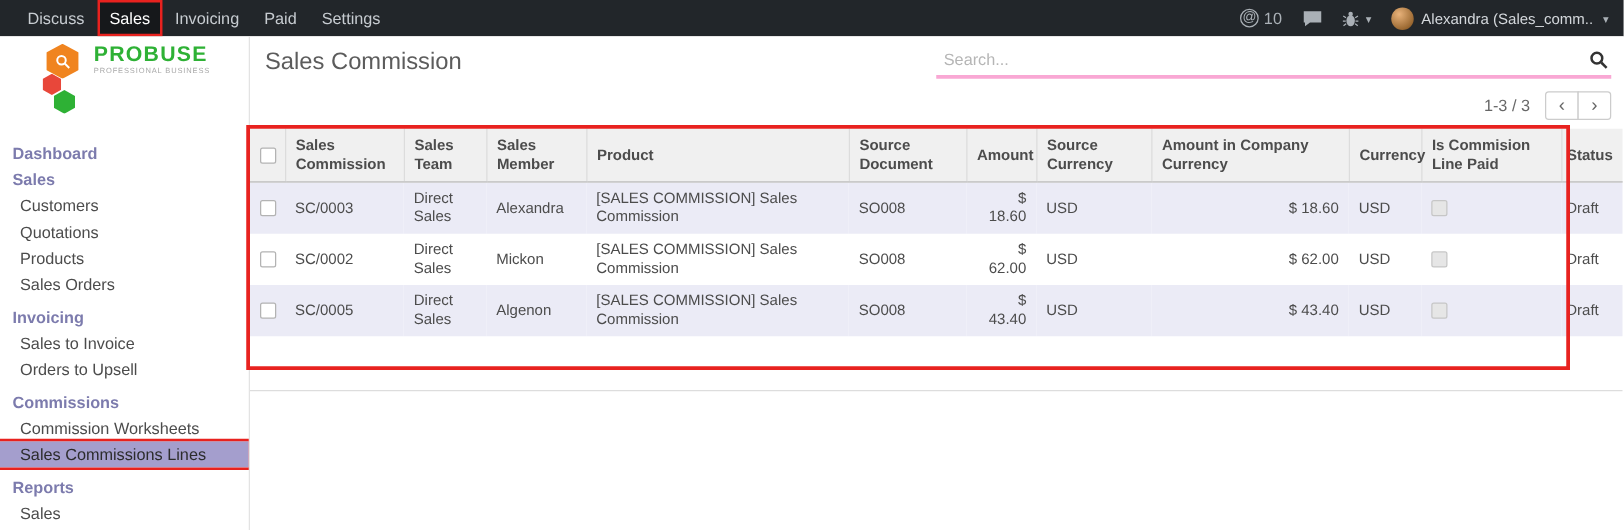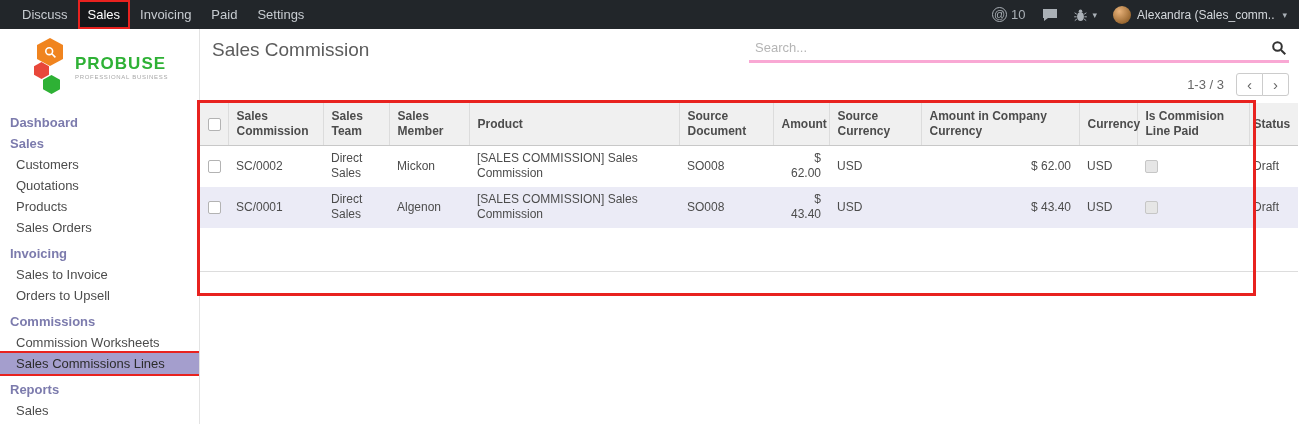--- a/index.html
+++ b/index.html
@@ -38,21 +38,21 @@
 
   
   .body { display: flex; height: 395px; overflow: hidden; }
   .sidebar {
     width: 200px; background: #fff; border-right: 1px solid #e3e3e3;
     padding-top: 6px; flex: 0 0 200px; overflow: hidden;
   }
   .main { flex: 1; position: relative; background: #fff; }
 
   
-  .logo { display: flex; align-items: center; gap: 7px; height: 64px; margin: 0 0 13px 34px; }
+  .logo { display: flex; gap: 7px; height: 64px; margin: 0 0 13px 34px; }
   .logo-hexes { position: relative; width: 34px; height: 58px; }
   .hex { position: absolute; clip-path: polygon(50% 0, 100% 25%, 100% 75%, 50% 100%, 0 75%, 0 25%); display: flex; align-items: center; justify-content: center; }
   .hex-orange { width: 26px; height: 28px; top: 0; left: 3px; background: var(--logo-orange, #f0841f); }
   .hex-red { width: 15px; height: 17px; top: 24px; left: 0; background: var(--logo-red, #e8473a); }
   .hex-green { width: 17px; height: 19px; top: 37px; left: 9px; background: var(--logo-green, #2eb135); }
   .logo-title { font-size: 17px; font-weight: 800; color: var(--logo-green, #2eb135); letter-spacing: 1px; line-height: 18px; }
   .logo-sub { font-size: 6px; color: #a8a8a8; letter-spacing: 0.7px; margin-top: 1px; }
 
   
   .side-nav { margin-top: 6px; font-size: 13px; }
@@ -236,37 +236,51 @@
           <th class="col-source_doc">Source Document</th>
           <th class="col-amount">Amount</th>
           <th class="col-source_currency">Source Currency</th>
           <th class="col-amount_company">Amount in Company Currency</th>
           <th class="col-currency">Currency</th>
           <th class="col-paid">Is Commision Line Paid</th>
           <th class="col-status">Status</th>
         </tr>
       </thead>
       <tbody>
+          <tr class="stripe">
+            <td class="col-sel"><span class="cb"></span></td>
+            <td class="col-name">SC/0003</td>
+            <td class="col-team">Direct Sales</td>
+            <td class="col-member">Alexandra</td>
+            <td class="col-product">[SALES COMMISSION] Sales Commission</td>
+            <td class="col-source_doc">SO008</td>
+            <td class="col-amount">$ 18.60</td>
+            <td class="col-source_currency">USD</td>
+            <td class="col-amount_company">$ 18.60</td>
+            <td class="col-currency">USD</td>
+            <td class="col-paid"><span class="cb cb-muted"></span></td>
+            <td class="col-status">Draft</td>
+          </tr>
           <tr>
             <td class="col-sel"><span class="cb"></span></td>
             <td class="col-name">SC/0002</td>
             <td class="col-team">Direct Sales</td>
             <td class="col-member">Mickon</td>
             <td class="col-product">[SALES COMMISSION] Sales Commission</td>
             <td class="col-source_doc">SO008</td>
             <td class="col-amount">$ 62.00</td>
             <td class="col-source_currency">USD</td>
             <td class="col-amount_company">$ 62.00</td>
             <td class="col-currency">USD</td>
             <td class="col-paid"><span class="cb cb-muted"></span></td>
             <td class="col-status">Draft</td>
           </tr>
           <tr class="stripe">
             <td class="col-sel"><span class="cb"></span></td>
-            <td class="col-name">SC/0001</td>
+            <td class="col-name">SC/0005</td>
             <td class="col-team">Direct Sales</td>
             <td class="col-member">Algenon</td>
             <td class="col-product">[SALES COMMISSION] Sales Commission</td>
             <td class="col-source_doc">SO008</td>
             <td class="col-amount">$ 43.40</td>
             <td class="col-source_currency">USD</td>
             <td class="col-amount_company">$ 43.40</td>
             <td class="col-currency">USD</td>
             <td class="col-paid"><span class="cb cb-muted"></span></td>
             <td class="col-status">Draft</td>

